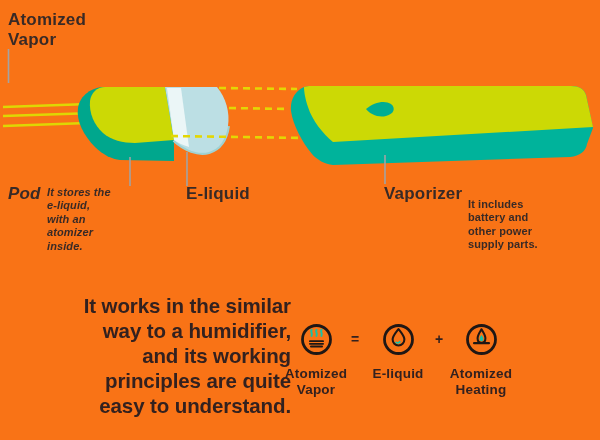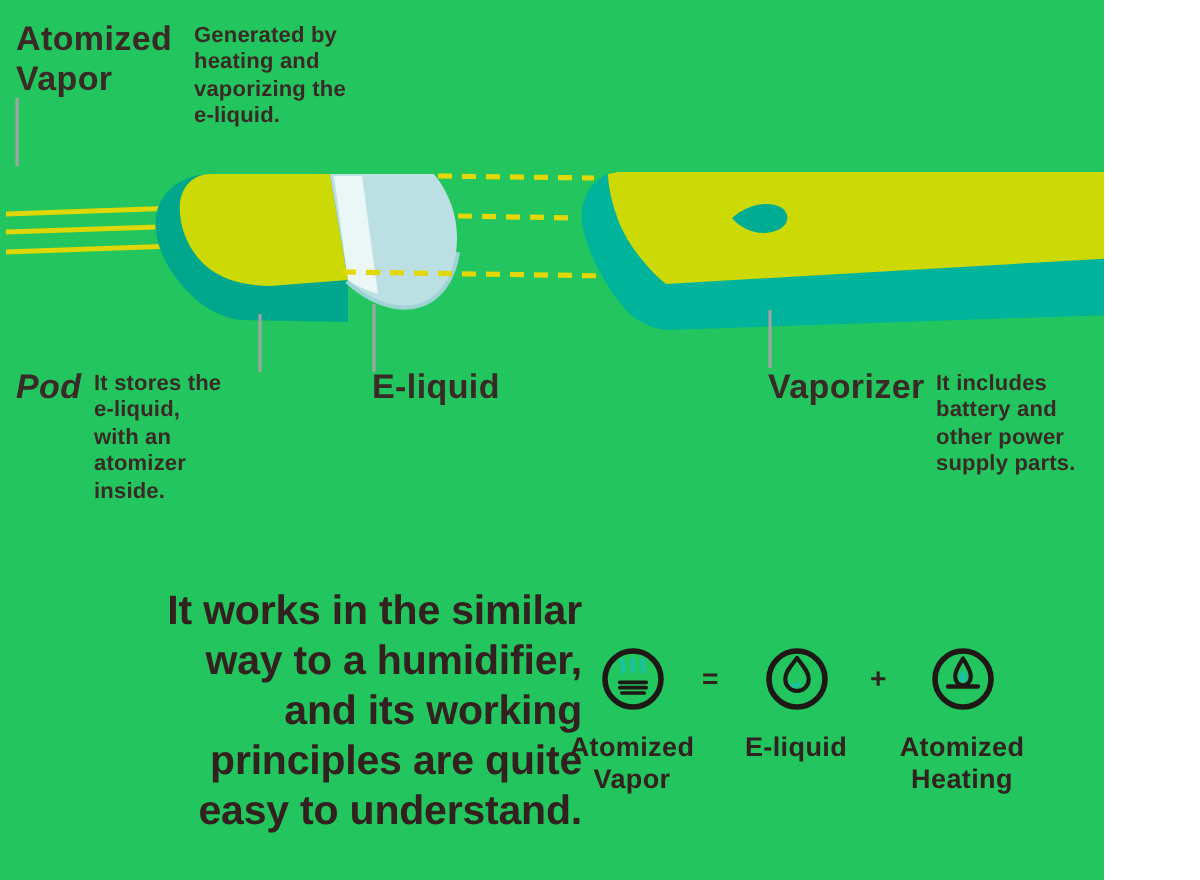--- a/index.html
+++ b/index.html
@@ -1,36 +1,36 @@
 <!DOCTYPE html>
 <html><head>
 <meta charset="utf-8">
 <style>
   html,body { margin:0; padding:0; background:#ffffff; }
   .canvas {
-    position:relative; width:552px; height:440px; background:#22c55e;
+    position:relative; width:600px; height:440px; background:#f97316;
     font-family:"Liberation Sans", sans-serif; color:#392a26; overflow:hidden;
   }
   svg.device { position:absolute; left:0; top:0; }
   .label {
     position:absolute; font-weight:bold; font-size:17px; line-height:20px;
     white-space:pre-line; letter-spacing:.2px; color:#392a26;
   }
   .desc {
     position:absolute; font-weight:bold; font-size:11px; line-height:13.4px;
     white-space:pre-line; letter-spacing:.1px; color:#392a26;
   }
   .lbl-av  { left:8px;   top:10px;  }
   .desc-av { left:97px;  top:12px;  }
   .lbl-pod { left:8px;   top:184px;font-style:italic; }
-  .desc-pod{ left:47px;  top:186px; }
+  .desc-pod{ left:47px;  top:186px;font-style:italic; }
   .lbl-el  { left:186px; top:184px; }
   .desc-el { left:257px; top:186px; }
   .lbl-vap { left:384px; top:184px; }
-  .desc-vap{ left:468px; top:186px; }
+  .desc-vap{ left:468px; top:198px; }
   .statement {
     position:absolute; left:6px; top:293px; width:285px;
     font-weight:bold; font-size:20.5px; line-height:25px;
     letter-spacing:-.1px; white-space:pre-line; color:#33211f;text-align:right;
   }
   .term { position:absolute; width:100px; text-align:center; }
   .term svg { display:block; margin:0 auto; }
   .term-label {
     font-weight:bold; font-size:13.5px; line-height:16px;
     white-space:pre-line; margin-top:9px; letter-spacing:.2px; color:#33211f;
@@ -86,24 +86,20 @@
 
     <g stroke="#a3a3a3" stroke-width="1.6">
       <line x1="130" y1="157" x2="130" y2="186"></line>
       <line x1="187" y1="152" x2="187" y2="186"></line>
       <line x1="385" y1="155" x2="385" y2="184"></line>
     </g>
   </svg>
 
   <div class="label lbl-av">Atomized
 Vapor</div>
-  <div class="desc  desc-av">Generated by
-heating and
-vaporizing the
-e-liquid.</div>
 
   <div class="label lbl-pod">Pod</div>
   <div class="desc  desc-pod">It stores the
 e-liquid,
 with an
 atomizer
 inside.</div>
 
   <div class="label lbl-el">E-liquid</div>
 

